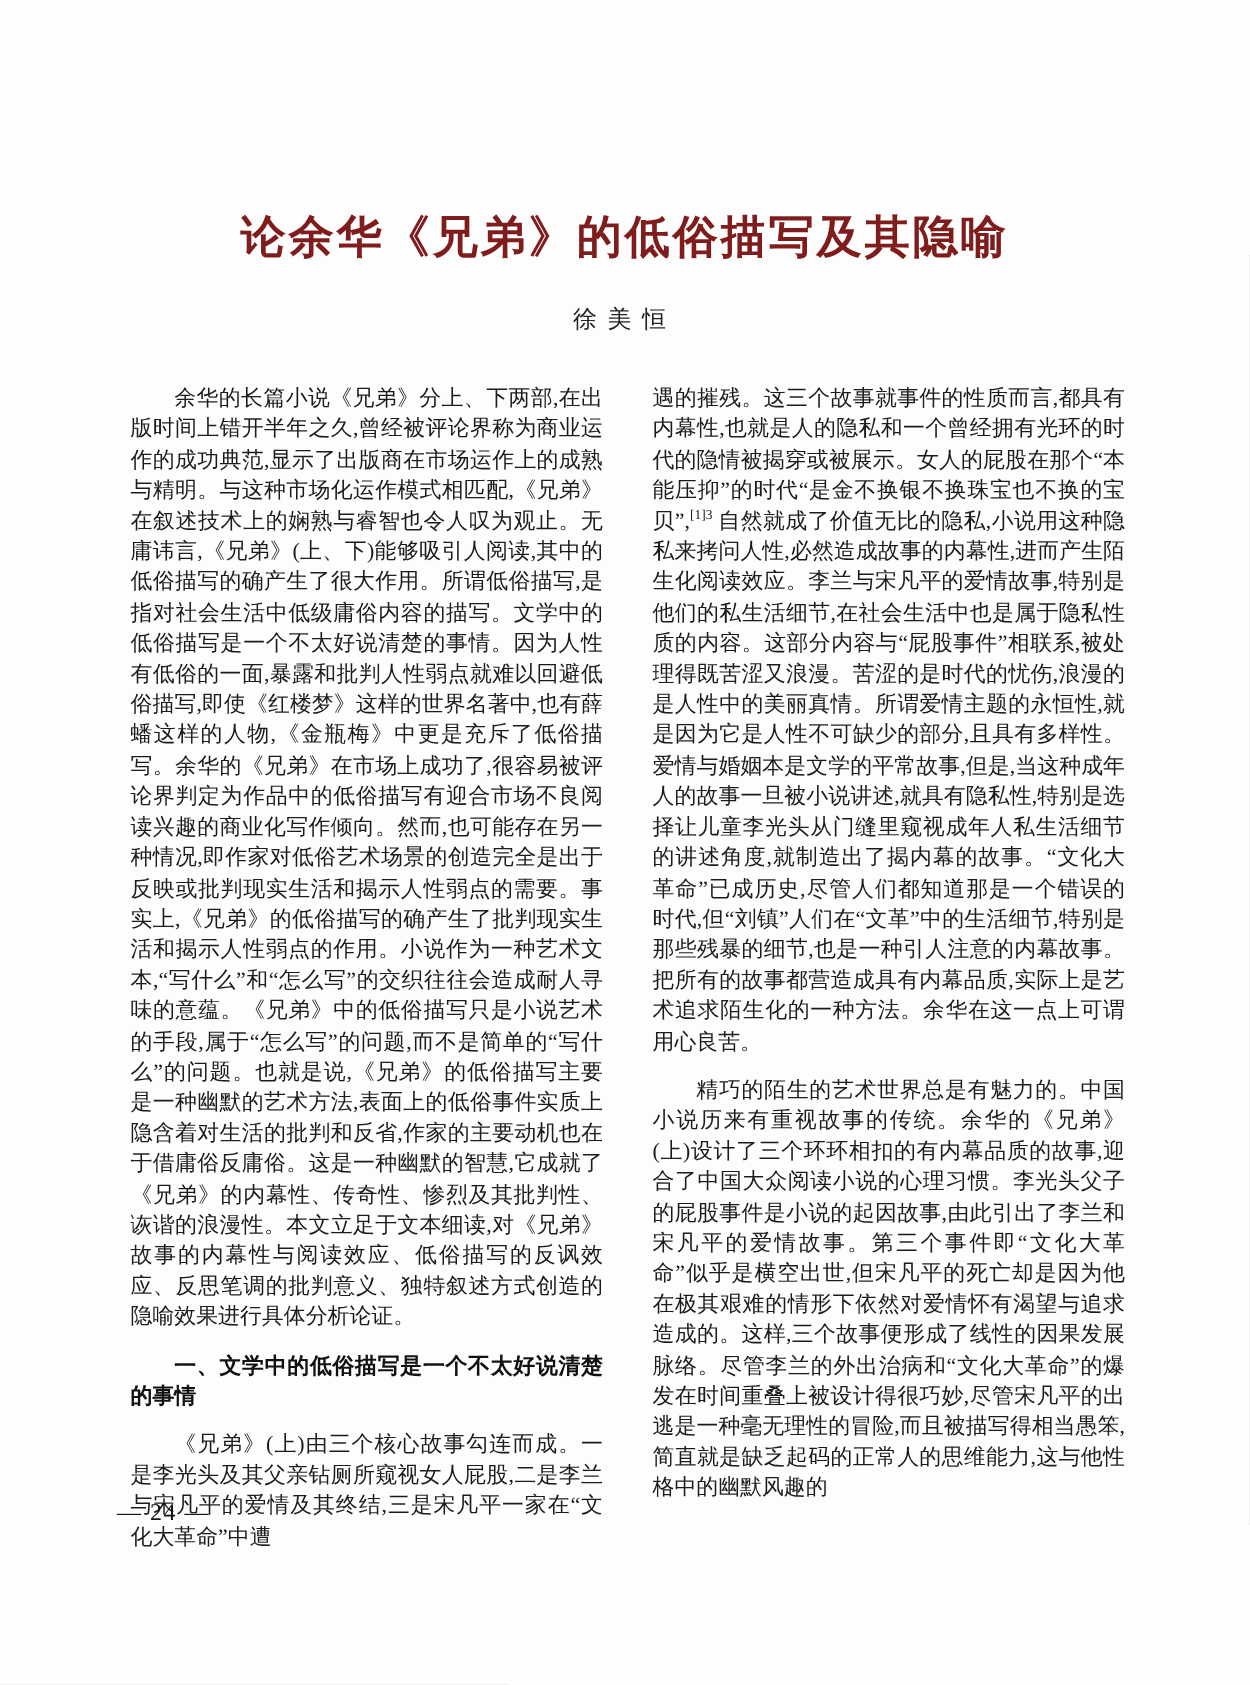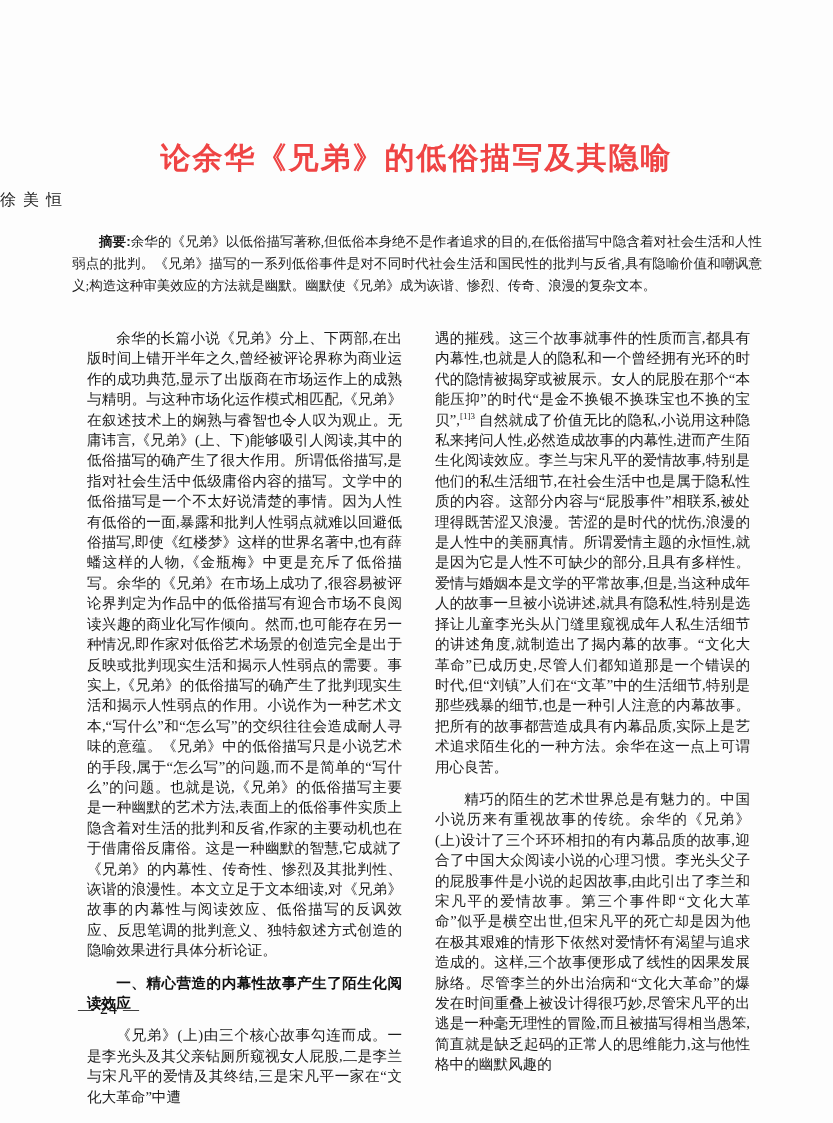--- a/index.html
+++ b/index.html
@@ -4,24 +4,24 @@
 <style>
   html,body{margin:0;padding:0;background:#e8e8e8;}
   .page{
     width:833px;height:1123px;margin:0 auto;position:relative;
     background:#fdfdfd;color:#1c1c1c;overflow:hidden;
     font-family:"Liberation Serif","DejaVu Serif",serif;
   }
   .title{
     margin:0;padding-top:138px;text-align:center;
     font-family:"Liberation Sans","DejaVu Sans",sans-serif;
-    font-weight:900;font-size:30px;letter-spacing:2px;color:#ef4444;
+    font-weight:900;font-size:30px;letter-spacing:2px;color:#7f1d1d;
   }
   .author{
-    margin-top:11px;text-align:left;font-size:16px;letter-spacing:7px;color:#222;
+    margin-top:24px;text-align:center;font-size:16px;letter-spacing:7px;color:#222;
   }
   .meta-block{
     margin:20px 71px 0 72px;font-size:13.5px;line-height:22px;
     text-align:justify;color:#1a1a1a;
   }
   .meta-block p{margin:0;}
   .meta-block .ind{text-indent:2em;}
   .lbl{
     font-family:"Liberation Sans","DejaVu Sans",sans-serif;
     font-weight:bold;font-style:normal;
@@ -49,27 +49,26 @@
 </head>
 <body>
 
 <div class="page">
 
   <h1 class="title">论余华《兄弟》的低俗描写及其隐喻</h1>
 
   <div class="author">徐美恒</div>
 
   <div class="meta-block">
-    <p class="ind"><span class="lbl">摘要:</span><span>余华的《兄弟》以低俗描写著称,但低俗本身绝不是作者追求的目的,在低俗描写中隐含着对社会生活和人性弱点的批判。《兄弟》描写的一系列低俗事件是对不同时代社会生活和国民性的批判与反省,具有隐喻价值和嘲讽意义;构造这种审美效应的方法就是幽默。幽默使《兄弟》成为诙谐、惨烈、传奇、浪漫的复杂文本。</span></p>
   </div>
 
   <div class="body-cols">
     <div class="col">
       <p class="ind">余华的长篇小说《兄弟》分上、下两部,在出版时间上错开半年之久,曾经被评论界称为商业运作的成功典范,显示了出版商在市场运作上的成熟与精明。与这种市场化运作模式相匹配,《兄弟》在叙述技术上的娴熟与睿智也令人叹为观止。无庸讳言,《兄弟》(上、下)能够吸引人阅读,其中的低俗描写的确产生了很大作用。所谓低俗描写,是指对社会生活中低级庸俗内容的描写。文学中的低俗描写是一个不太好说清楚的事情。因为人性有低俗的一面,暴露和批判人性弱点就难以回避低俗描写,即使《红楼梦》这样的世界名著中,也有薛蟠这样的人物,《金瓶梅》中更是充斥了低俗描写。余华的《兄弟》在市场上成功了,很容易被评论界判定为作品中的低俗描写有迎合市场不良阅读兴趣的商业化写作倾向。然而,也可能存在另一种情况,即作家对低俗艺术场景的创造完全是出于反映或批判现实生活和揭示人性弱点的需要。事实上,《兄弟》的低俗描写的确产生了批判现实生活和揭示人性弱点的作用。小说作为一种艺术文本,“写什么”和“怎么写”的交织往往会造成耐人寻味的意蕴。《兄弟》中的低俗描写只是小说艺术的手段,属于“怎么写”的问题,而不是简单的“写什么”的问题。也就是说,《兄弟》的低俗描写主要是一种幽默的艺术方法,表面上的低俗事件实质上隐含着对生活的批判和反省,作家的主要动机也在于借庸俗反庸俗。这是一种幽默的智慧,它成就了《兄弟》的内幕性、传奇性、惨烈及其批判性、诙谐的浪漫性。本文立足于文本细读,对《兄弟》故事的内幕性与阅读效应、低俗描写的反讽效应、反思笔调的批判意义、独特叙述方式创造的隐喻效果进行具体分析论证。</p>
-      <p class="sec-heading">一、精心营造的内幕性故事产生了陌生化阅读效应</p>
+      <p class="sec-heading">一、文学中的低俗描写是一个不太好说清楚的事情</p>
       <p class="ind">《兄弟》(上)由三个核心故事勾连而成。一是李光头及其父亲钻厕所窥视女人屁股,二是李兰与宋凡平的爱情及其终结,三是宋凡平一家在“文化大革命”中遭</p>
     </div>
     <div class="col">
       <p><span>遇的摧残。这三个故事就事件的性质而言,都具有内幕性,也就是人的隐私和一个曾经拥有光环的时代的隐情被揭穿或被展示。女人的屁股在那个“本能压抑”的时代“是金不换银不换珠宝也不换的宝贝”,</span><sup class="cite">[1]3</sup><span> 自然就成了价值无比的隐私,小说用这种隐私来拷问人性,必然造成故事的内幕性,进而产生陌生化阅读效应。李兰与宋凡平的爱情故事,特别是他们的私生活细节,在社会生活中也是属于隐私性质的内容。这部分内容与“屁股事件”相联系,被处理得既苦涩又浪漫。苦涩的是时代的忧伤,浪漫的是人性中的美丽真情。所谓爱情主题的永恒性,就是因为它是人性不可缺少的部分,且具有多样性。爱情与婚姻本是文学的平常故事,但是,当这种成年人的故事一旦被小说讲述,就具有隐私性,特别是选择让儿童李光头从门缝里窥视成年人私生活细节的讲述角度,就制造出了揭内幕的故事。“文化大革命”已成历史,尽管人们都知道那是一个错误的时代,但“刘镇”人们在“文革”中的生活细节,特别是那些残暴的细节,也是一种引人注意的内幕故事。把所有的故事都营造成具有内幕品质,实际上是艺术追求陌生化的一种方法。余华在这一点上可谓用心良苦。</span></p>
       <p class="ind">精巧的陌生的艺术世界总是有魅力的。中国小说历来有重视故事的传统。余华的《兄弟》(上)设计了三个环环相扣的有内幕品质的故事,迎合了中国大众阅读小说的心理习惯。李光头父子的屁股事件是小说的起因故事,由此引出了李兰和宋凡平的爱情故事。第三个事件即“文化大革命”似乎是横空出世,但宋凡平的死亡却是因为他在极其艰难的情形下依然对爱情怀有渴望与追求造成的。这样,三个故事便形成了线性的因果发展脉络。尽管李兰的外出治病和“文化大革命”的爆发在时间重叠上被设计得很巧妙,尽管宋凡平的出逃是一种毫无理性的冒险,而且被描写得相当愚笨,简直就是缺乏起码的正常人的思维能力,这与他性格中的幽默风趣的</p>
     </div>
   </div>
 
   <div class="page-number">— 24 —</div>
 

